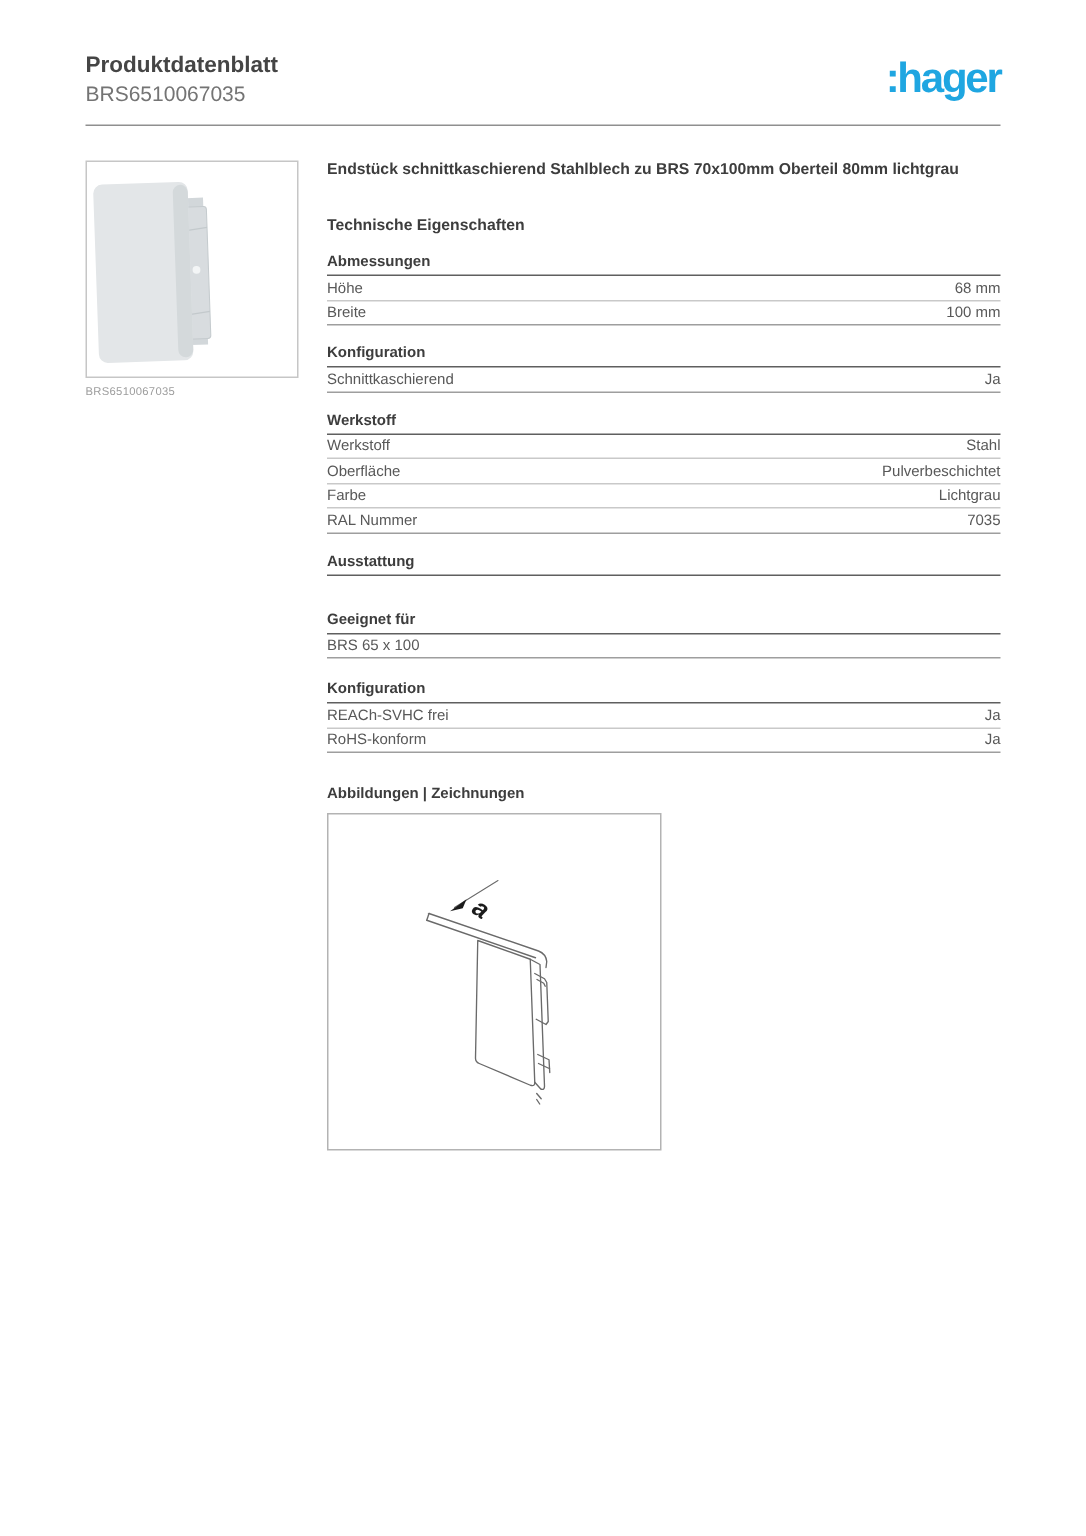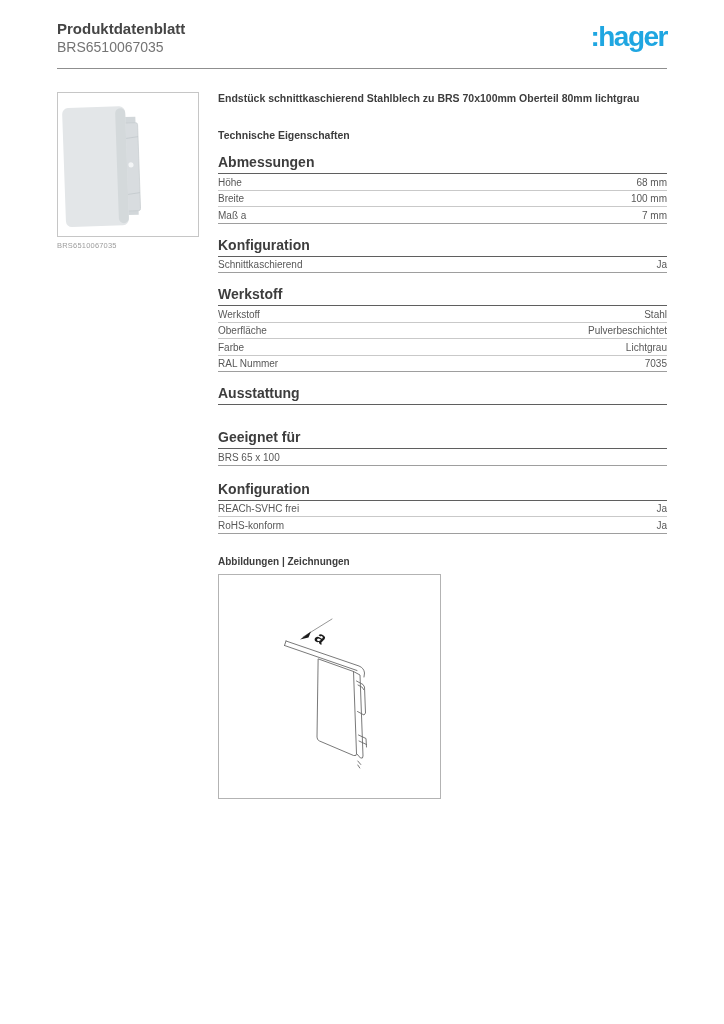--- a/index.html
+++ b/index.html
@@ -2,21 +2,21 @@
 <html><head>
 <meta charset="utf-8">
 <style>
   * { box-sizing: border-box; margin: 0; padding: 0; }
   html, body { width: 724px; height: 1024px; background: #ffffff; overflow: hidden; }
   body {
     font-family: "Liberation Sans", sans-serif;
     color: #3c3c3c;
     position: relative;
   }
-  .page { padding: 0 57px; position: relative; height: 100%; }
+  .page { padding: 15px 57px; position: relative; height: 100%; }
 
   
   .header {
     padding-top: 20px;
     padding-bottom: 12px;
     border-bottom: 1px solid #8f8f8f;
     display: flex;
     justify-content: space-between;
     align-items: flex-start;
   }
@@ -38,21 +38,21 @@
 
   .right-col { flex: 1; min-width: 0; }
   .desc { font-size: 10.5px; font-weight: bold; color: #3d3d3d; line-height: 1.3; }
   .tech-title { font-size: 10.5px; font-weight: bold; color: #3d3d3d; margin-top: 24px; }
 
   
   #tech-sections .section { margin-top: 13px; }
   #tech-sections .section:nth-child(5) { margin-top: 24px; }
   #tech-sections .section:nth-child(6) { margin-top: 15px; }
   .section h3 {
-    font-size: 14px; font-weight: bold; color: #3d3d3d;
+    font-size: 10px; font-weight: bold; color: #3d3d3d;
     padding-bottom: 3px;
     border-bottom: 1px solid #5f5f5f;
   }
   .row {
     display: flex; justify-content: space-between; align-items: center;
     font-size: 10px; color: #585858;
     padding: 2.5px 0 2px 0;
     border-bottom: 1px solid #c9c9c9;
   }
   .row:last-child { border-bottom: 1px solid #9e9e9e; }
@@ -121,24 +121,20 @@
           <div class="section">
             <h3>Abmessungen</h3>
             <div class="row">
               <span class="lbl">Höhe</span>
               <span class="val">68 mm</span>
             </div>
             <div class="row">
               <span class="lbl">Breite</span>
               <span class="val">100 mm</span>
             </div>
-            <div class="row">
-              <span class="lbl">Maß a</span>
-              <span class="val">7 mm</span>
-            </div>
           </div>
           <div class="section">
             <h3>Konfiguration</h3>
             <div class="row">
               <span class="lbl">Schnittkaschierend</span>
               <span class="val">Ja</span>
             </div>
           </div>
           <div class="section">
             <h3>Werkstoff</h3>

